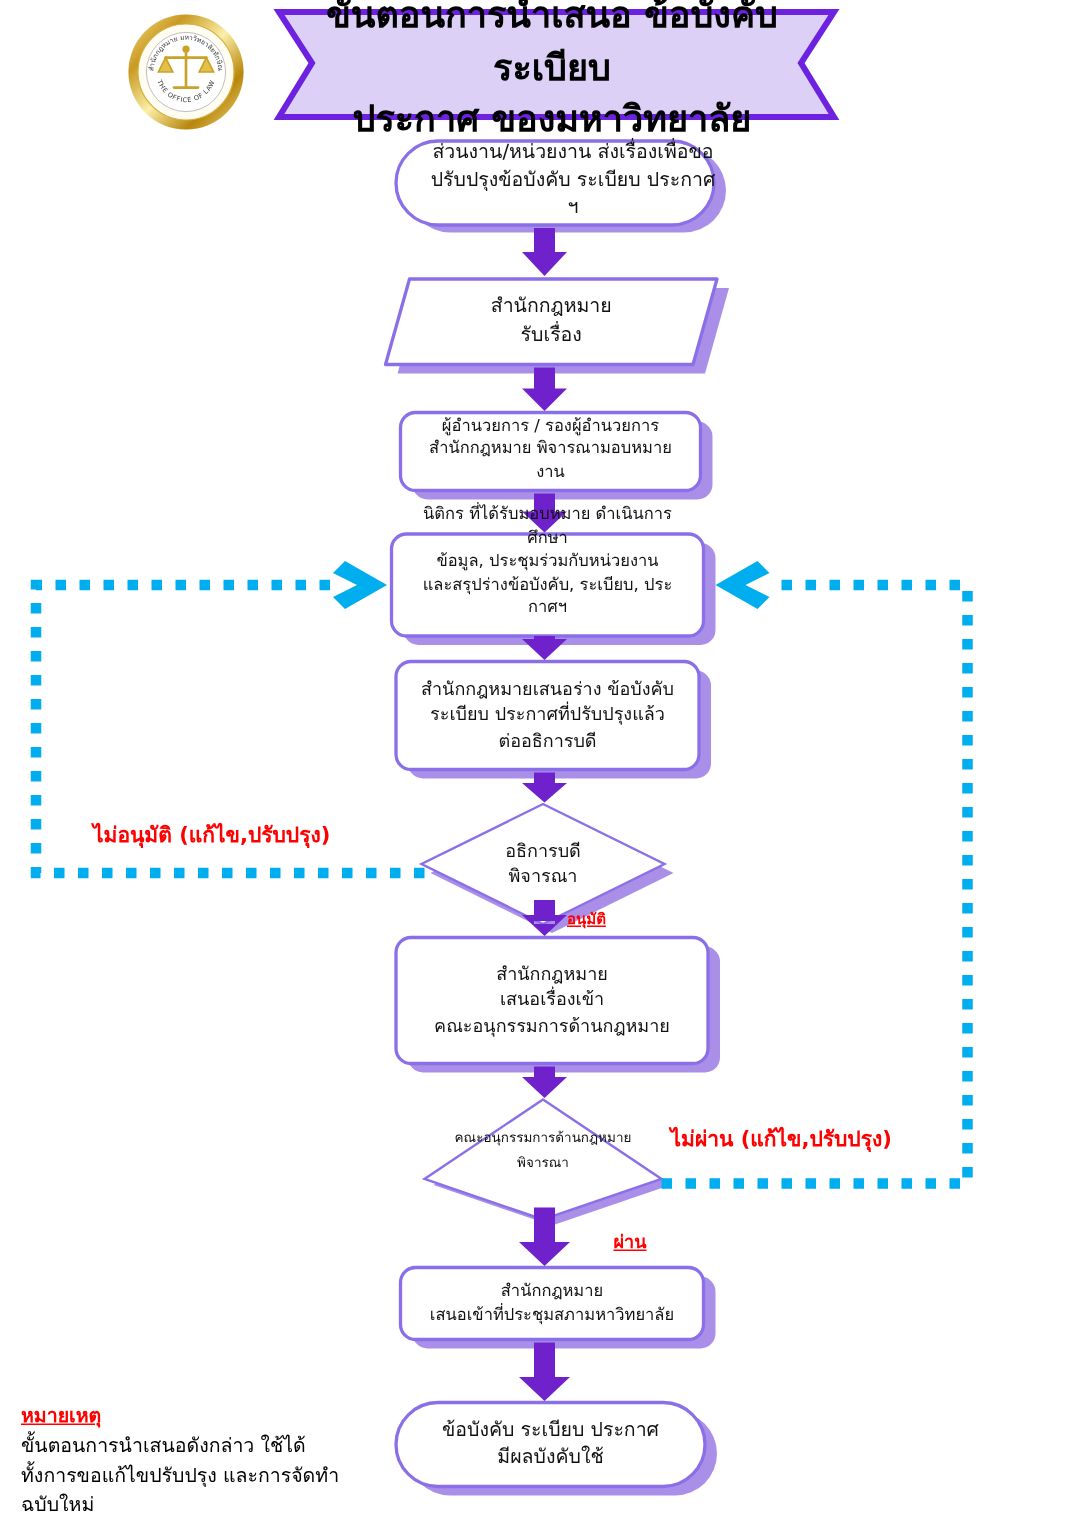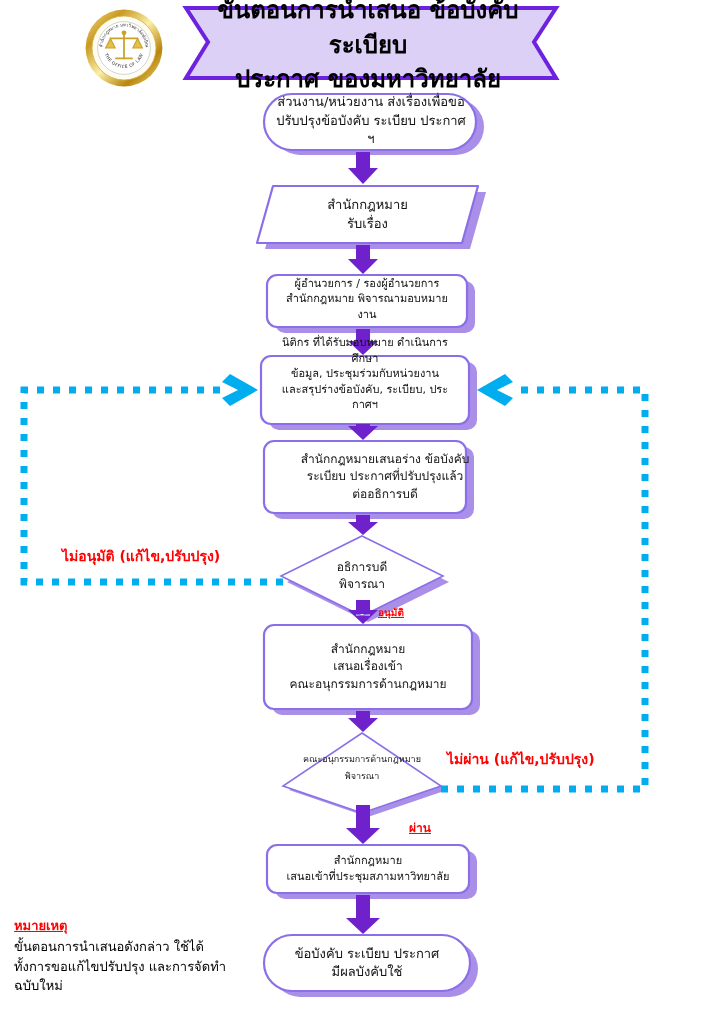--- a/index.html
+++ b/index.html
@@ -10,21 +10,21 @@
   }
   #stage{position:absolute;left:0;top:0;width:724px;height:1024px;}
   svg.layer{position:absolute;left:0;top:0;width:724px;height:1024px;}
   .node{position:absolute;box-sizing:border-box;display:flex;align-items:center;justify-content:center;}
   .node .txt{
     position:relative;z-index:3;text-align:center;line-height:1.42;
     color:#111;padding:0 10px;white-space:pre-line;
   }
   .lbl{position:absolute;color:#FF0000;font-weight:bold;white-space:pre;z-index:6;}
   .lbl.u{text-decoration:underline;}
-  .note{position:absolute;z-index:6;color:#000;}
+  .note{position:absolute;z-index:6;color:#000;margin-top:18px;}
   .note .h{color:#FF0000;font-weight:bold;text-decoration:underline;display:block;margin-bottom:1px;}
   .note .b{display:block;line-height:1.5;white-space:pre-line;}
   #logo{position:absolute;left:84px;top:8px;width:80px;height:80px;z-index:8;}
   .banner-txt{
     position:absolute;left:200px;top:14px;width:336px;height:62px;
     display:flex;align-items:center;justify-content:center;text-align:center;
     font-size:24px;font-weight:bold;color:#000;line-height:1.45;z-index:7;white-space:pre-line;
   }
 </style>
 </head>
@@ -124,42 +124,42 @@
       <textPath href="#arcTop" startOffset="50%" text-anchor="middle">สำนักกฎหมาย มหาวิทยาลัยทักษิณ</textPath>
     </text>
     <text font-size="5.4" fill="#333" letter-spacing="0.5">
       <textPath href="#arcBot" startOffset="50%" text-anchor="middle">THE OFFICE OF LAW</textPath>
     </text>
   </svg>
 
   <div class="banner-txt">ขั้นตอนการนำเสนอ ข้อบังคับ ระเบียบ
 ประกาศ ของมหาวิทยาลัย</div>
 
-  <div class="node" style="left:265px;top:94px;width:212px;height:54px;">
+  <div class="node" style="left:276px;top:94px;width:212px;height:54px;">
     <div class="txt" style="font-size:13px;">ส่วนงาน/หน่วยงาน ส่งเรื่องเพื่อขอ
 ปรับปรุงข้อบังคับ ระเบียบ ประกาศ ฯ</div>
   </div>
 
   <div class="node" style="left:257px;top:186px;width:221px;height:57px;">
     <div class="txt" style="font-size:13px;">สำนักกฎหมาย
 รับเรื่อง</div>
   </div>
 
   <div class="node" style="left:267px;top:275px;width:200px;height:48px;">
     <div class="txt" style="font-size:11px;">ผู้อำนวยการ / รองผู้อำนวยการ
 สำนักกฎหมาย พิจารณามอบหมายงาน</div>
   </div>
 
   <div class="node" style="left:261px;top:342px;width:208px;height:64px;">
     <div class="txt" style="font-size:11px;">นิติกร ที่ได้รับมอบหมาย ดำเนินการศึกษา
 ข้อมูล, ประชุมร่วมกับหน่วยงาน
 และสรุปร่างข้อบังคับ, ระเบียบ, ประกาศฯ</div>
   </div>
 
-  <div class="node" style="left:264px;top:441px;width:202px;height:72px;margin-left:20px;">
+  <div class="node" style="left:264px;top:441px;width:202px;height:72px;">
     <div class="txt" style="font-size:12px;">สำนักกฎหมายเสนอร่าง ข้อบังคับ
 ระเบียบ ประกาศที่ปรับปรุงแล้ว
 ต่ออธิการบดี</div>
   </div>
 
   <div class="node" style="left:281px;top:536px;width:162px;height:80px;">
     <div class="txt" style="font-size:12px;">อธิการบดี
 พิจารณา</div>
   </div>
 

